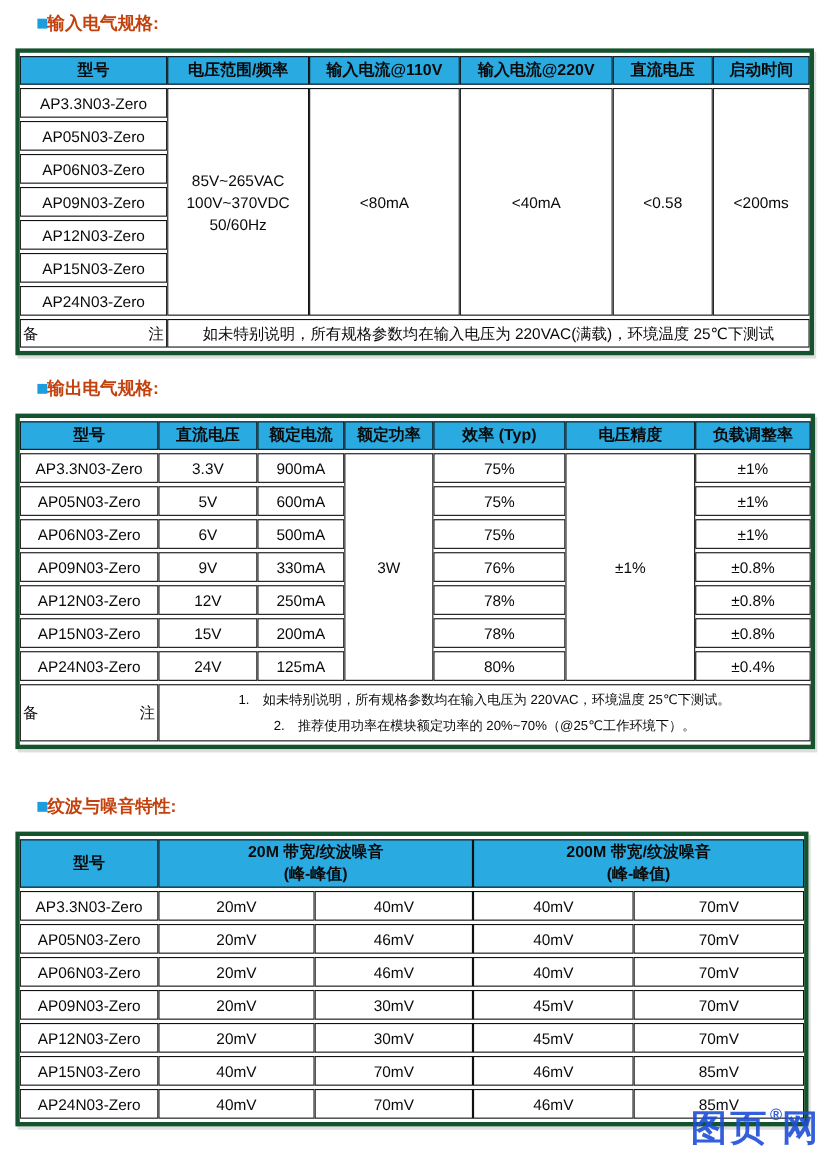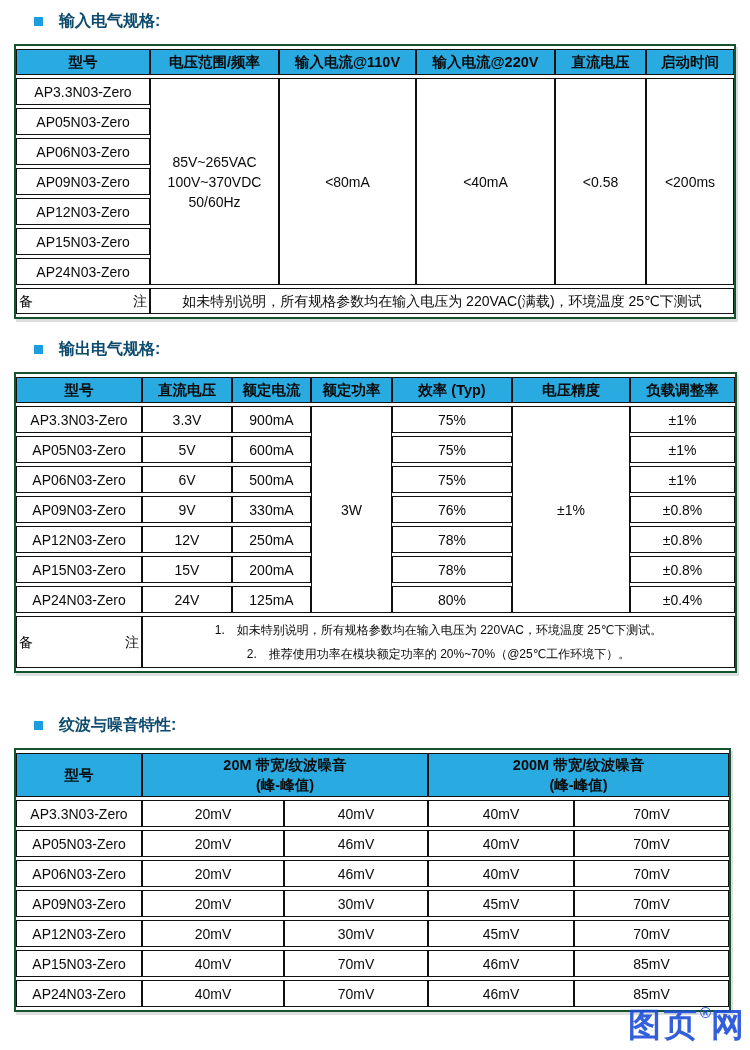--- a/index.html
+++ b/index.html
@@ -1,33 +1,33 @@
 <!DOCTYPE html>
 <html><head>
 <meta charset="utf-8">
 <style>
   html,body{margin:0;padding:0;}
   body{
     width:750px;height:1050px;position:relative;background:#ffffff;color:#0a0a0a;
     font-family:"Liberation Sans","DejaVu Sans",sans-serif;overflow:hidden;
   }
   .section-title{
-    display:flex;align-items:center;gap:16px;
-    color:#0c4a6e;font-weight:bold;font-size:16px;
+    display:flex;align-items:center;gap:0;
+    color:#c2410c;font-weight:bold;font-size:16px;
     margin-left:34px;
   }
   .bullet{width:9px;height:9px;background:#1b9de0;flex:0 0 auto;}
   .st1{padding-top:11px;}
   .st2{padding-top:20px;}
   .st3{padding-top:42px;align-items:center;}
 
   table.spec{
     border-collapse:separate;border-spacing:0 3px;table-layout:fixed;
     margin:12px 0 0 14px;
-    border:2px solid #14532d;
+    border:4px solid #14532d;
     box-shadow:2px 3px 0 rgba(0,0,0,0.13);
     background:#ffffff;
   }
   table.spec th, table.spec td{
     border:1px solid #111111;
     text-align:center;vertical-align:middle;
     font-size:14px;line-height:20px;
     height:22px;padding:1px 2px;
     overflow:hidden;
     background:#ffffff;

